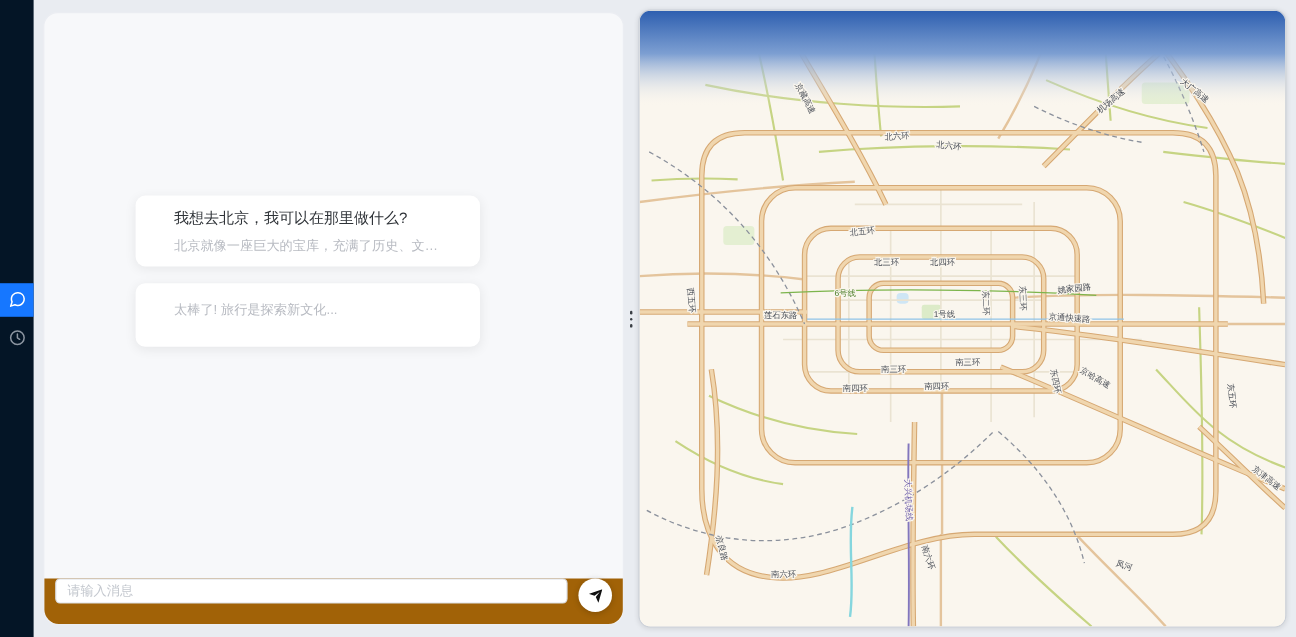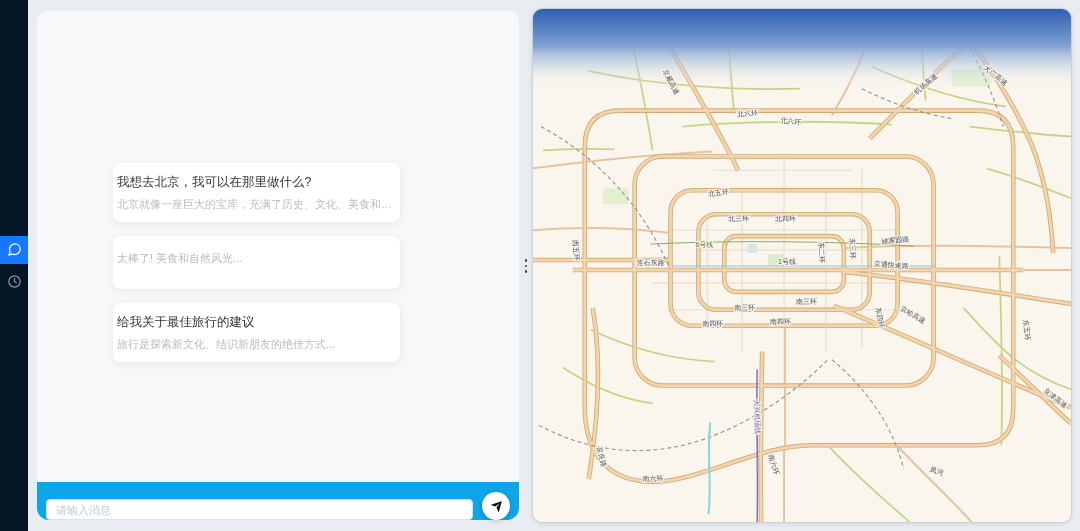--- a/index.html
+++ b/index.html
@@ -14,28 +14,28 @@
   .rail-item { width:28px; height:28px; display:flex; align-items:center;
     justify-content:center; cursor:pointer; }
   .rail-item.active { background:#1677ff; }
   .rail-item svg { width:15px; height:15px; }
 
   
   #chat-panel { position:absolute; left:36px; top:10px; width:484px; height:511px;
     background:#f7f8fa; border:1px solid #ebedf2; border-radius:12px; }
   #suggestions { position:absolute; left:76px; top:152px; width:287px;
     display:flex; flex-direction:column; gap:14px; }
-  .sugg-card { background:#ffffff; border-radius:8px; padding:10px 4px;
+  .sugg-card { background:#ffffff; border-radius:8px; padding:10px 32px;
     min-height:53px; box-shadow:0 2px 10px rgba(0,0,0,0.07); cursor:pointer; }
   .sugg-title { font-size:12.5px; color:#2f3338; line-height:1.5; }
   .sugg-desc { font-size:11px; color:#b8bbc2; margin-top:5px; white-space:nowrap;
     overflow:hidden; text-overflow:ellipsis; }
   #input-bar { position:absolute; left:0; right:0; bottom:0; height:38px;
-    background:#0ea5e9; border-radius:0 0 12px 12px; display:flex;
-    align-items:flex-end; padding:0 9px; gap:9px; }
+    background:#a16207; border-radius:0 0 12px 12px; display:flex;
+    align-items:flex-start; padding:0 9px; gap:9px; }
   #message-input { flex:1; height:21px; border:1px solid #dcdfe6; border-radius:4px;
     padding:0 9px; font-size:11px; color:#333; outline:none;
     font-family:"Liberation Sans", sans-serif; }
   #message-input::placeholder { color:#c3c7ce; }
   #send-button { width:28px; height:28px; border-radius:50%; background:#fff;
     border:none; box-shadow:0 1px 5px rgba(0,0,0,0.2); display:flex;
     align-items:center; justify-content:center; cursor:pointer; flex:0 0 auto; }
   #send-button svg { width:13px; height:13px; }
 
   
@@ -90,25 +90,21 @@
     </div>
   </nav>
 
   <section id="chat-panel">
     <div id="suggestions">
       <div class="sugg-card">
         <div class="sugg-title">我想去北京，我可以在那里做什么?</div>
         <div class="sugg-desc">北京就像一座巨大的宝库，充满了历史、文化、美食和自然风光...</div>
       </div>
       <div class="sugg-card">
-        <div class="sugg-desc">太棒了! 美食和自然风光...</div>
-      </div>
-      <div class="sugg-card">
-        <div class="sugg-title">给我关于最佳旅行的建议</div>
-        <div class="sugg-desc">旅行是探索新文化、结识新朋友的绝佳方式...</div>
+        <div class="sugg-desc">太棒了! 旅行是探索新文化...</div>
       </div>
     </div>
 
     <div id="input-bar">
       <input id="message-input" type="text" placeholder="请输入消息" style="">
       <button id="send-button">
         <span style="display:flex">
           <svg viewBox="0 0 24 24" fill="#111111">
             <path d="M1.946 9.315c-.522-.174-.527-.455.01-.634L21.043 2.32c.529-.176.832.12.684.638l-5.453 19.086c-.15.529-.455.547-.679.045L12 14l6-8-8 6-8.054-2.685z"></path>
           </svg>

